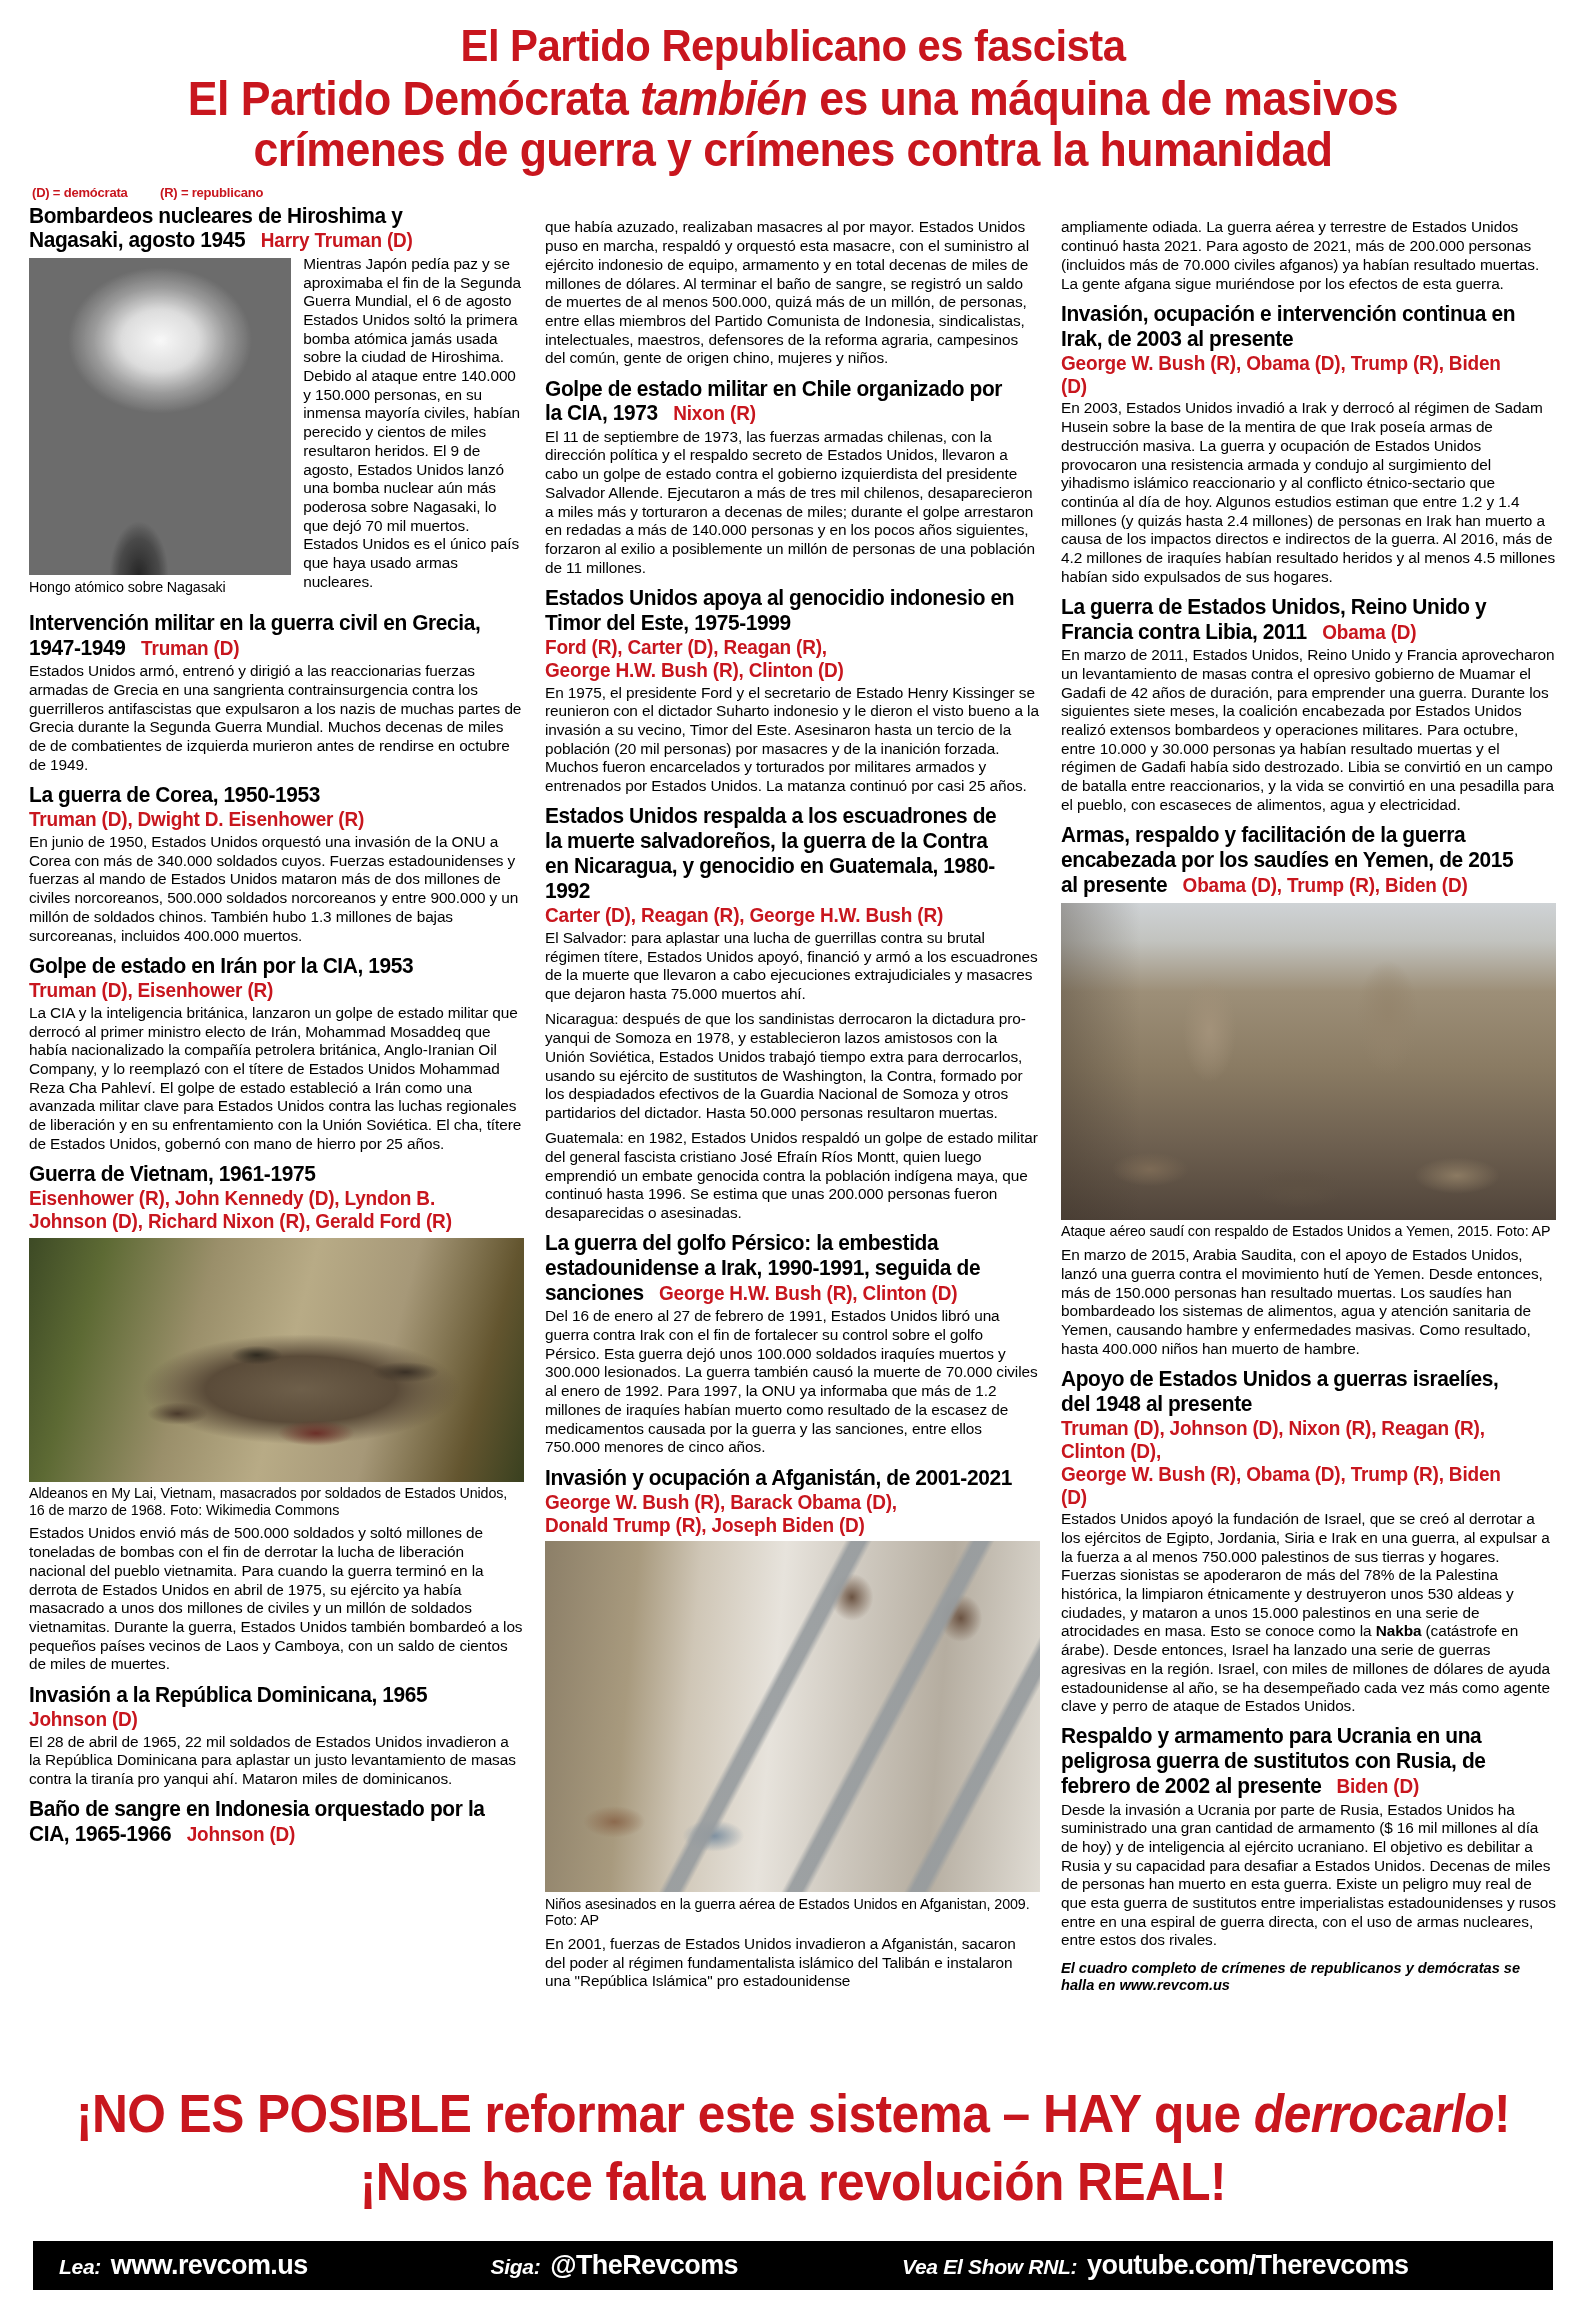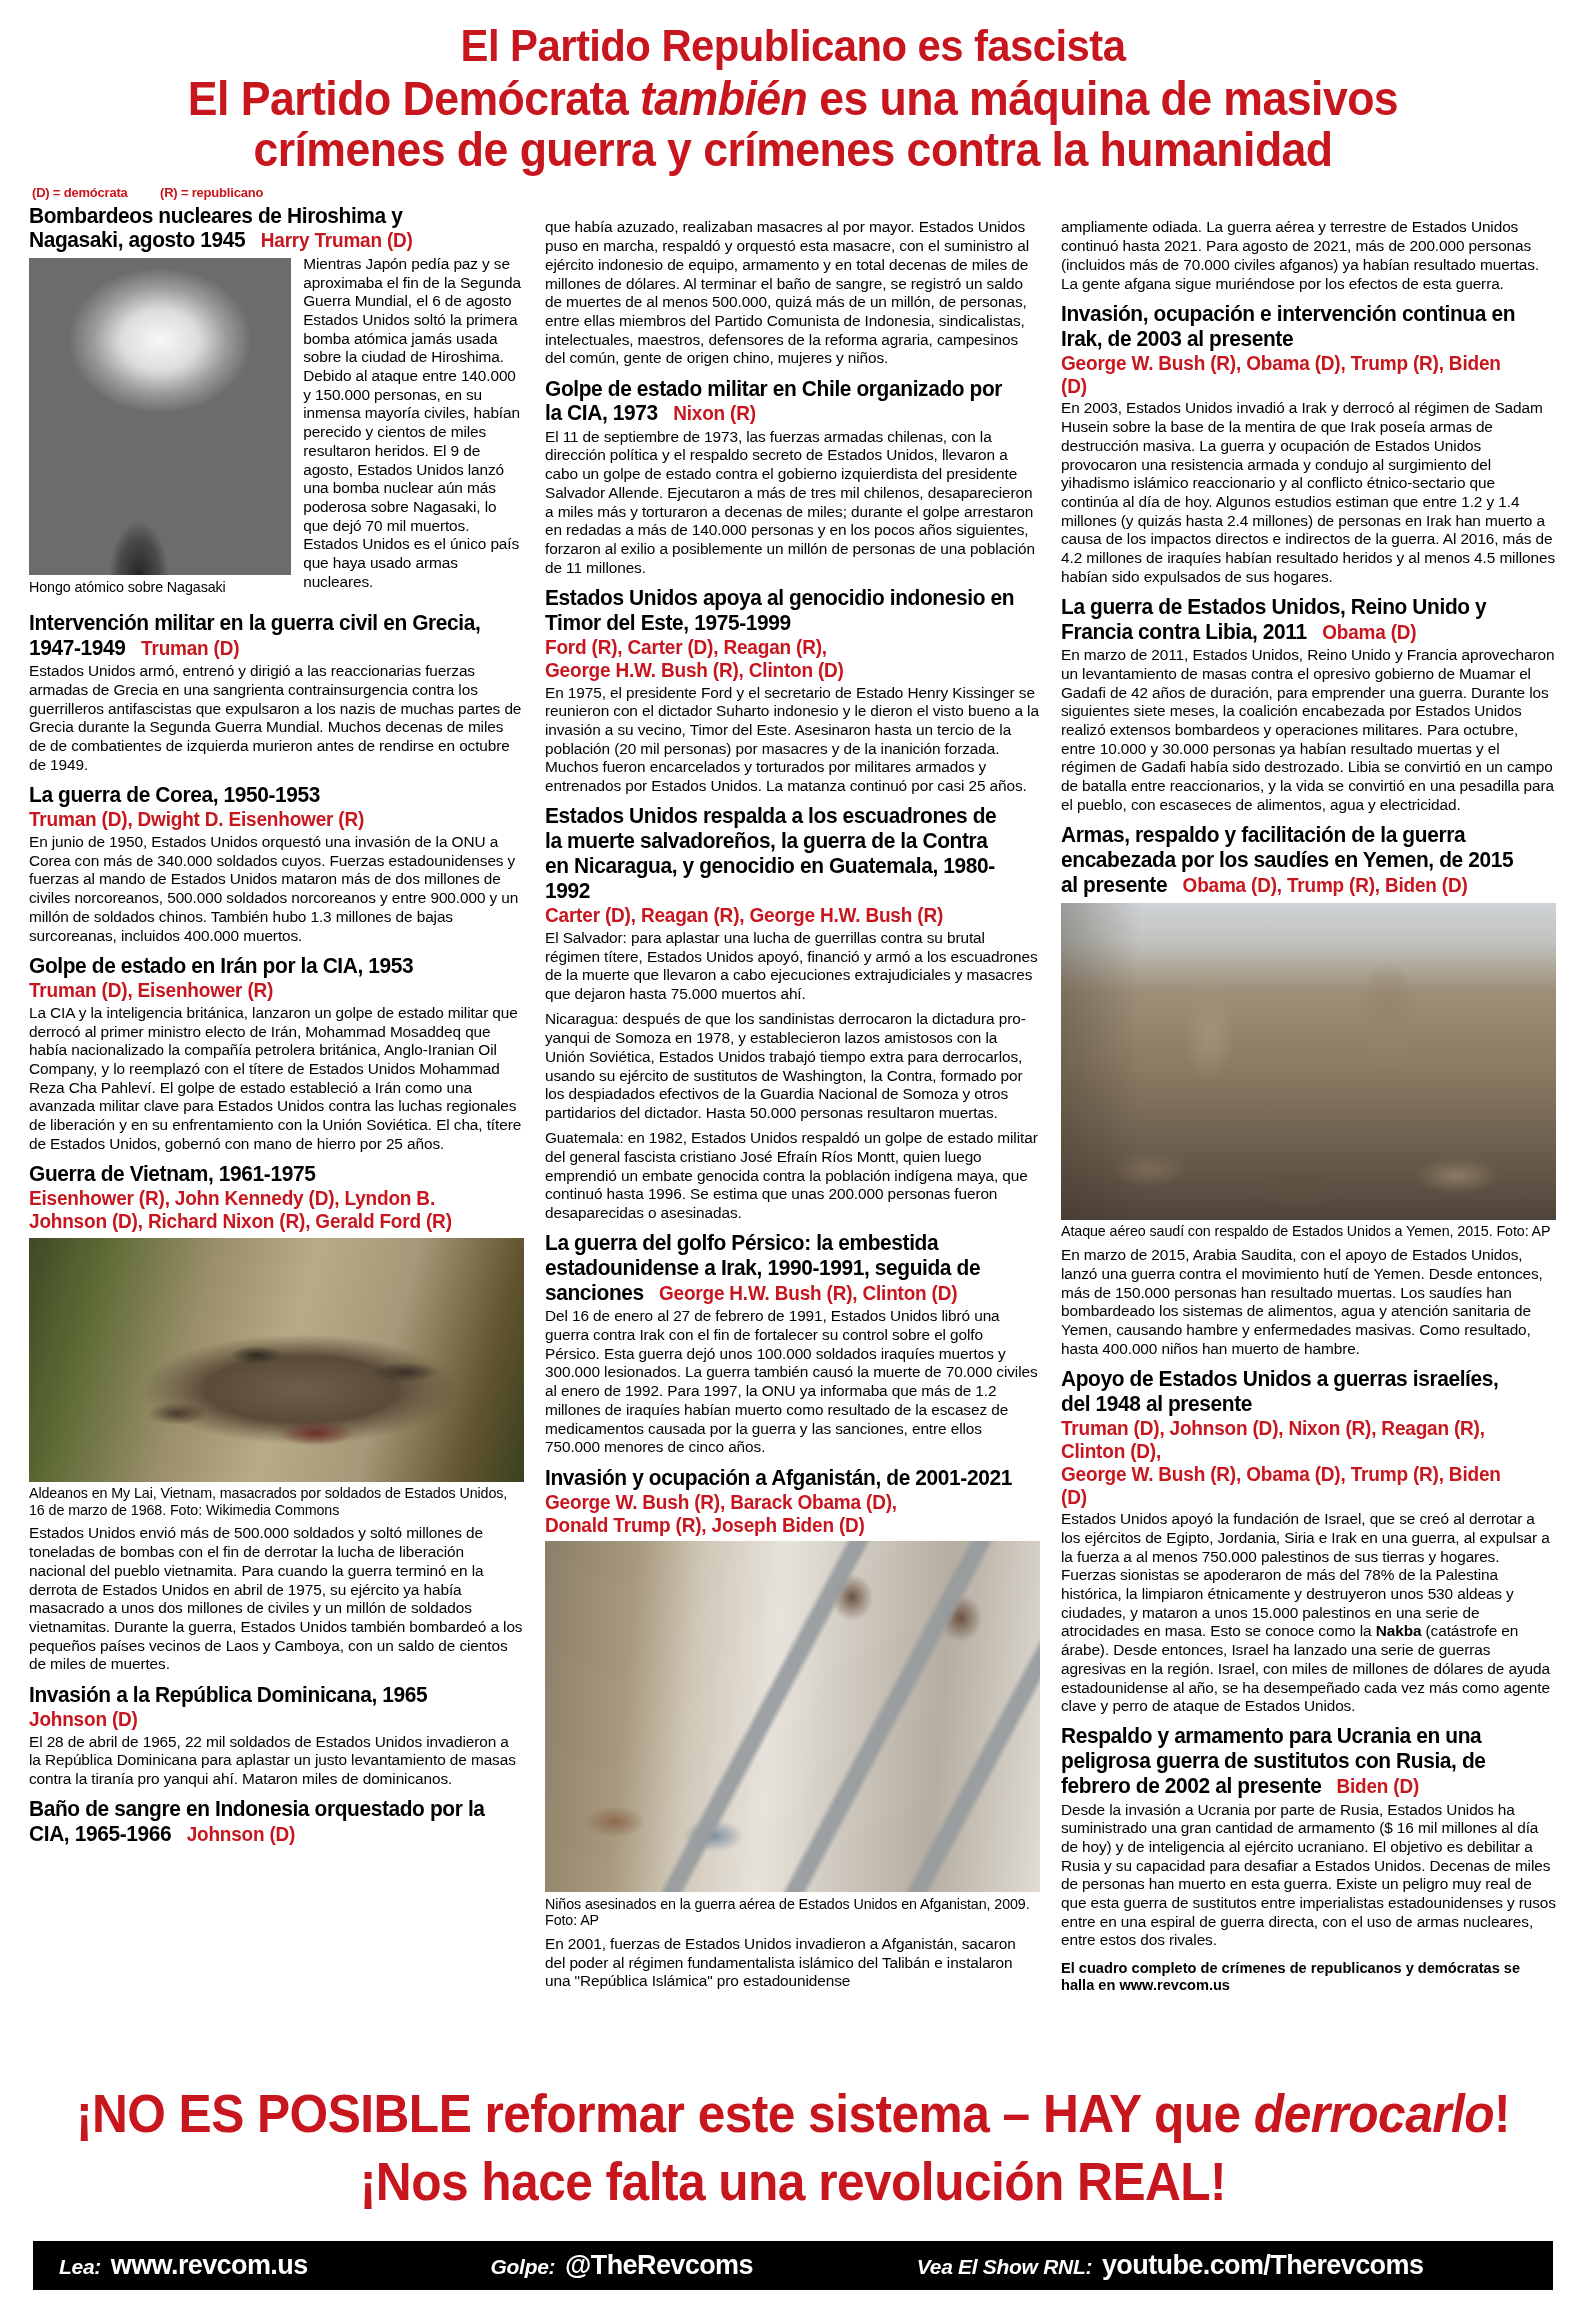--- a/index.html
+++ b/index.html
@@ -174,20 +174,21 @@
       radial-gradient(ellipse 55px 24.4px at 18% 84%, #7c6a55 0%, rgba(0,0,0,0) 70%),
       radial-gradient(ellipse 67px 27.5px at 48% 90%, #5e5143 0%, rgba(0,0,0,0) 70%),
       radial-gradient(ellipse 61px 26px at 80% 86%, #8b7a62 0%, rgba(0,0,0,0) 70%),
       radial-gradient(ellipse 37px 73px at 30% 40%, #a3927a 0%, rgba(0,0,0,0) 72%),
       radial-gradient(ellipse 43px 79px at 66% 36%, #94846c 0%, rgba(0,0,0,0) 72%),
       linear-gradient(90deg, rgba(60,50,40,.35) 0%, rgba(0,0,0,0) 16%);
   }
 
   .note-italic {
     font-family: "Liberation Sans Narrow", "Liberation Sans", sans-serif;
+    font-style: italic;
     font-weight: bold;
     font-size: 14.6px;
     line-height: 1.2;
     margin-top: 9.8px;
   }
 
   
   .slogans {
     position: absolute;
     left: 0; right: 0;
@@ -391,21 +392,21 @@
   <div class="slogan slogan-1"><span>¡NO ES POSIBLE reformar este sistema – HAY que </span><span class="slogan-italic">derrocarlo</span><span>!</span></div>
   <div class="slogan slogan-2">¡Nos hace falta una revolución REAL!</div>
 </div>
 
 <div class="footer-bar">
   <div class="footer-cell f1">
     <span class="f-label">Lea:</span>
     <span class="f-value">www.revcom.us</span>
   </div>
   <div class="footer-cell f2">
-    <span class="f-label">Golpe:</span>
+    <span class="f-label">Siga:</span>
     <span class="f-value">@TheRevcoms</span>
   </div>
   <div class="footer-cell f3">
     <span class="f-label">Vea El Show RNL:</span>
     <span class="f-value">youtube.com/Therevcoms</span>
   </div>
 </div>
 
 
 </body></html>

